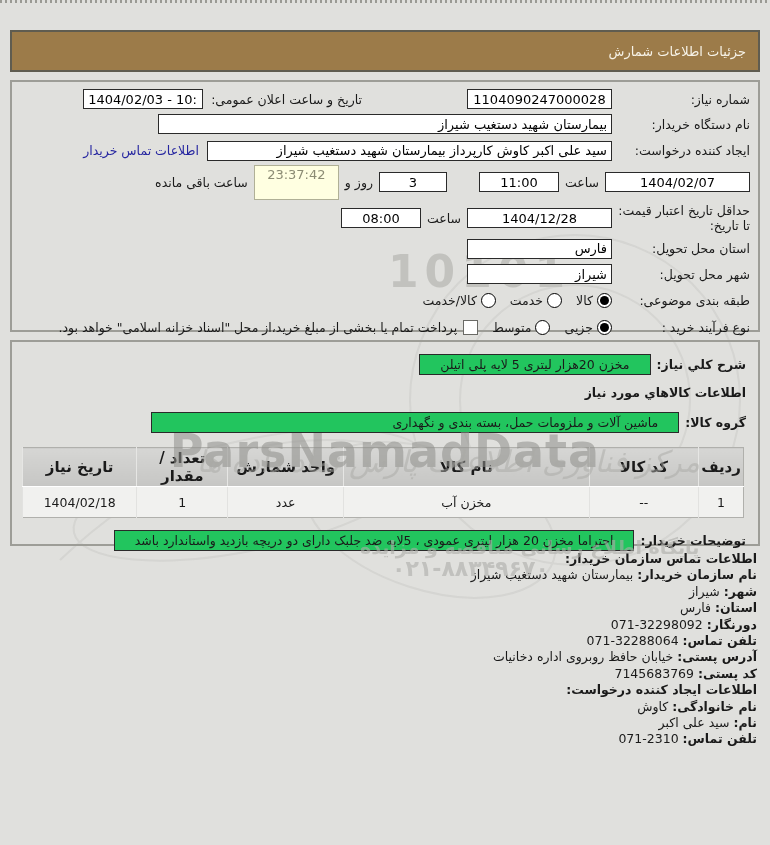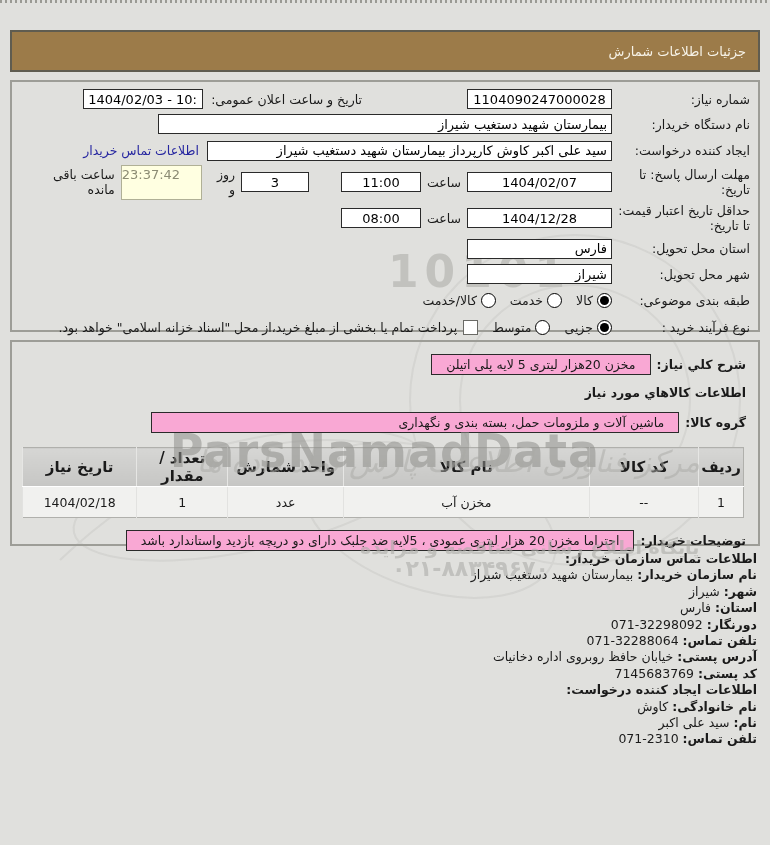--- a/index.html
+++ b/index.html
@@ -21,36 +21,36 @@
   #panel-need{top:80px;height:252px;padding-top:5px;}
   #panel-goods{top:340px;height:206px;padding-top:12px;}
   .p1row{display:flex;align-items:center;padding:0 8px;}
   .p1label{width:138px;flex:0 0 138px;line-height:15px;}
   input.box{height:20px;border:1px solid #2a2a2a;background:#fff;box-sizing:border-box;
     font-family:"DejaVu Sans","Liberation Sans",sans-serif;font-size:13px;padding:0 4px;color:#000;}
   input.ctr{direction:ltr;text-align:center;}
   input.rtl{direction:rtl;text-align:right;}
   .w145{width:145px;} .w150{width:120px;} .w80{width:80px;} .w68{width:68px;} .w454{width:454px;} .w405{width:405px;}
   .countdown{width:85px;height:35px;border:1px solid #b0b096;background:#ffffe1;box-sizing:border-box;
-    direction:ltr;font-size:13px;color:#8c8c74;line-height:18px;}
+    direction:ltr;text-align:center;font-size:13px;color:#8c8c74;line-height:18px;}
   .spacer105{flex:0 0 105px;} .spacer32{flex:0 0 32px;}
   .lbl2{margin-left:8px;}
   .hint{margin:0 6px;}
   .link{color:#2626a0;margin-right:8px;cursor:pointer;}
   .radio{display:inline-block;width:13px;height:13px;border:1px solid #000;border-radius:50%;
     background:#fff;position:relative;vertical-align:-2px;margin-left:4px;}
   .radio.checked::after{content:"";position:absolute;top:2px;right:2px;bottom:2px;left:2px;
     background:#000;border-radius:50%;}
   .checkbox{display:inline-block;width:13px;height:13px;border:1px solid #6a6a66;background:#fff;
     vertical-align:-2px;margin-left:6px;}
   .optgap{margin-left:14px;}
   
   .p2row{display:flex;align-items:center;padding:0 12px;margin-bottom:9px;}
   .blabel{font-weight:bold;margin-left:6px;white-space:nowrap;}
-  .vbox{border:1px solid #2a2a2a;background:#f9a8d4;padding:2px 14px;font-size:12.5px;}
+  .vbox{border:1px solid #2a2a2a;background:#22c55e;padding:2px 20px;font-size:12.5px;}
   .vbox.grp{width:528px;text-align:right;box-sizing:border-box;}
   .sec-title{font-weight:bold;padding:0 12px;margin:10px 0 12px;}
   table.goods{border-collapse:collapse;margin:2px 14px 12px;width:722px;
     border:1px solid #b0b0ac;background:#f1f1ef;}
   table.goods th{background:linear-gradient(#d6d6d4,#c6c6c4);font-weight:bold;font-size:15px;
     height:29px;border-left:1px solid #e6e6e4;border-bottom:1px solid #fff;}
   table.goods td{height:28px;text-align:center;font-size:12.5px;border-left:1px solid #e2e2e0;}
   .col-row{width:42px;} .col-code{width:110px;} .col-name{width:252px;}
   .col-unit{width:115px;} .col-qty{width:90px;} .col-date{width:113px;}
   
@@ -108,21 +108,20 @@
     <input class="box rtl w454" readonly="" value="بیمارستان شهید دستغیب شیراز" style="">
   </div>
 
   <div class="p1row" style="height:27px;">
     <div class="p1label">ایجاد کننده درخواست:</div>
     <input class="box rtl w405" readonly="" value="سید علی اکبر کاوش کارپرداز بیمارستان شهید دستغیب شیراز" style="">
     <span class="link">اطلاعات تماس خریدار</span>
   </div>
 
   <div class="p1row" style="height:36px;">
-    <div class="p1label">مهلت ارسال پاسخ: تا تاریخ:</div>
     <input class="box ctr w145" readonly="" value="1404/02/07" style="">
     <span class="hint">ساعت</span>
     <input class="box ctr w80" readonly="" value="11:00" style="">
     <div class="spacer32"></div>
     <input class="box ctr w68" readonly="" value="3" style="">
     <span class="hint">روز و</span>
     <div class="countdown">23:37:42</div>
     <span class="hint">ساعت باقی مانده</span>
   </div>
 

